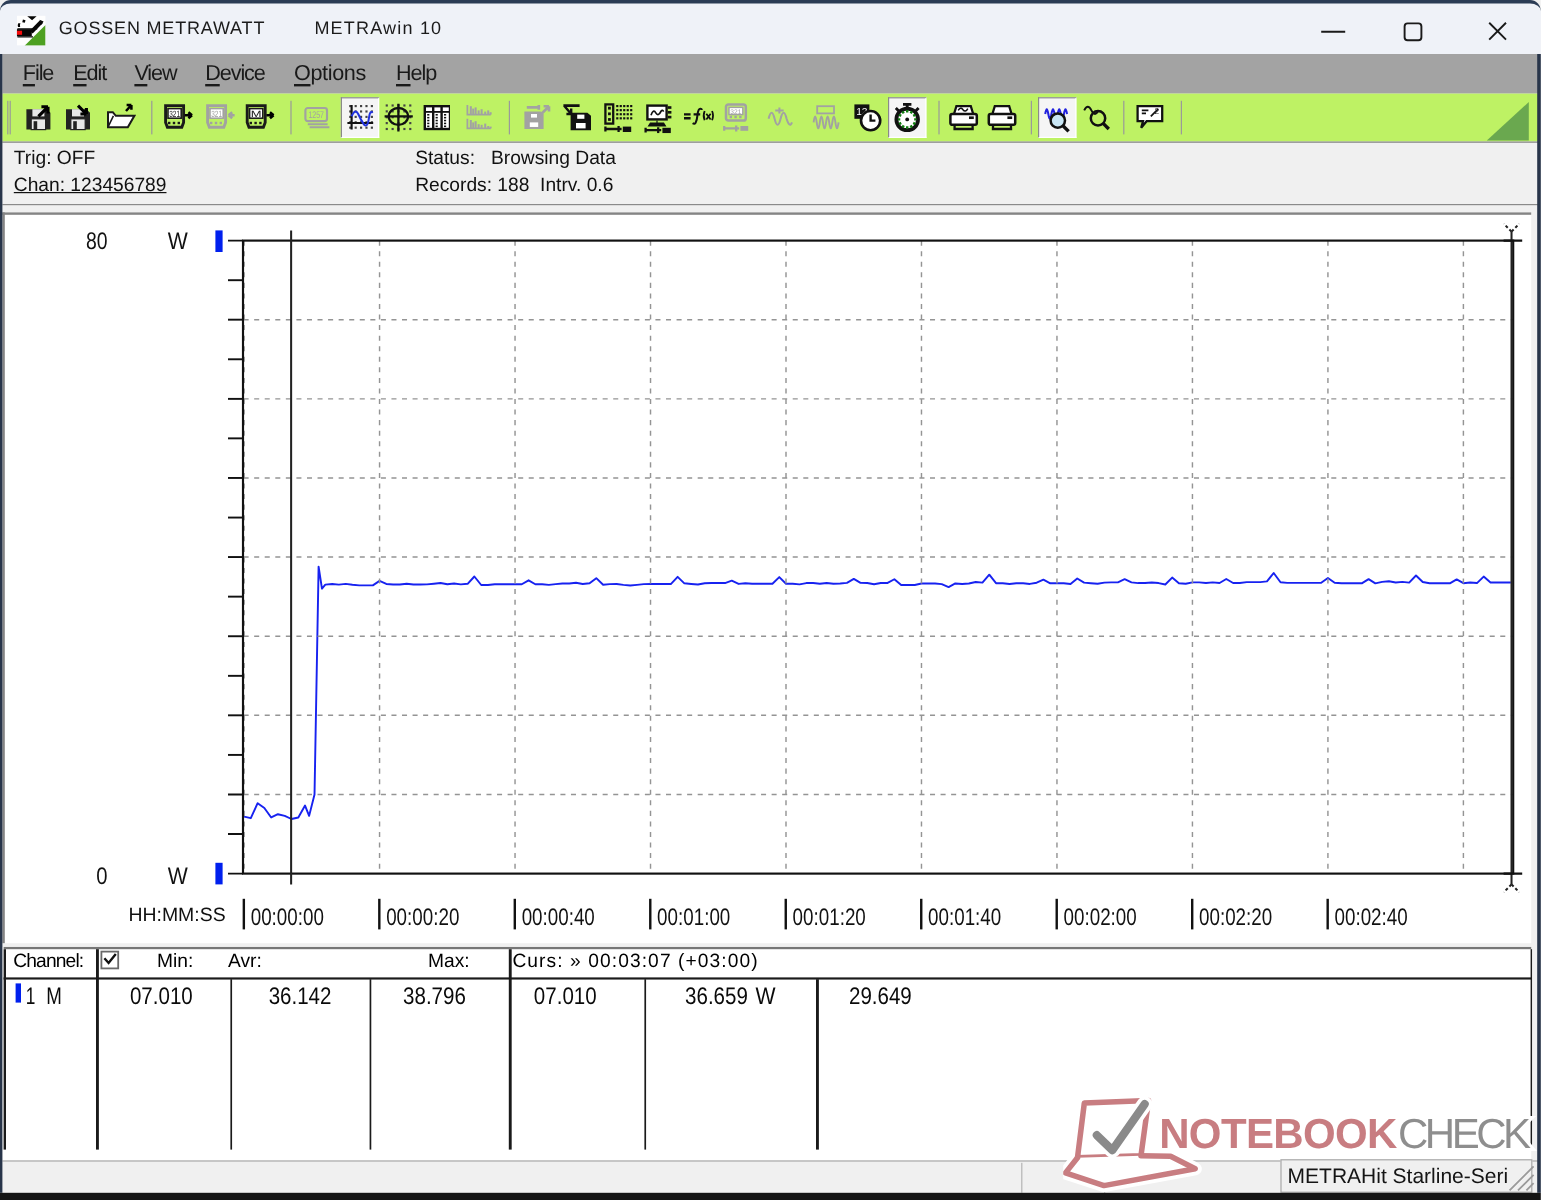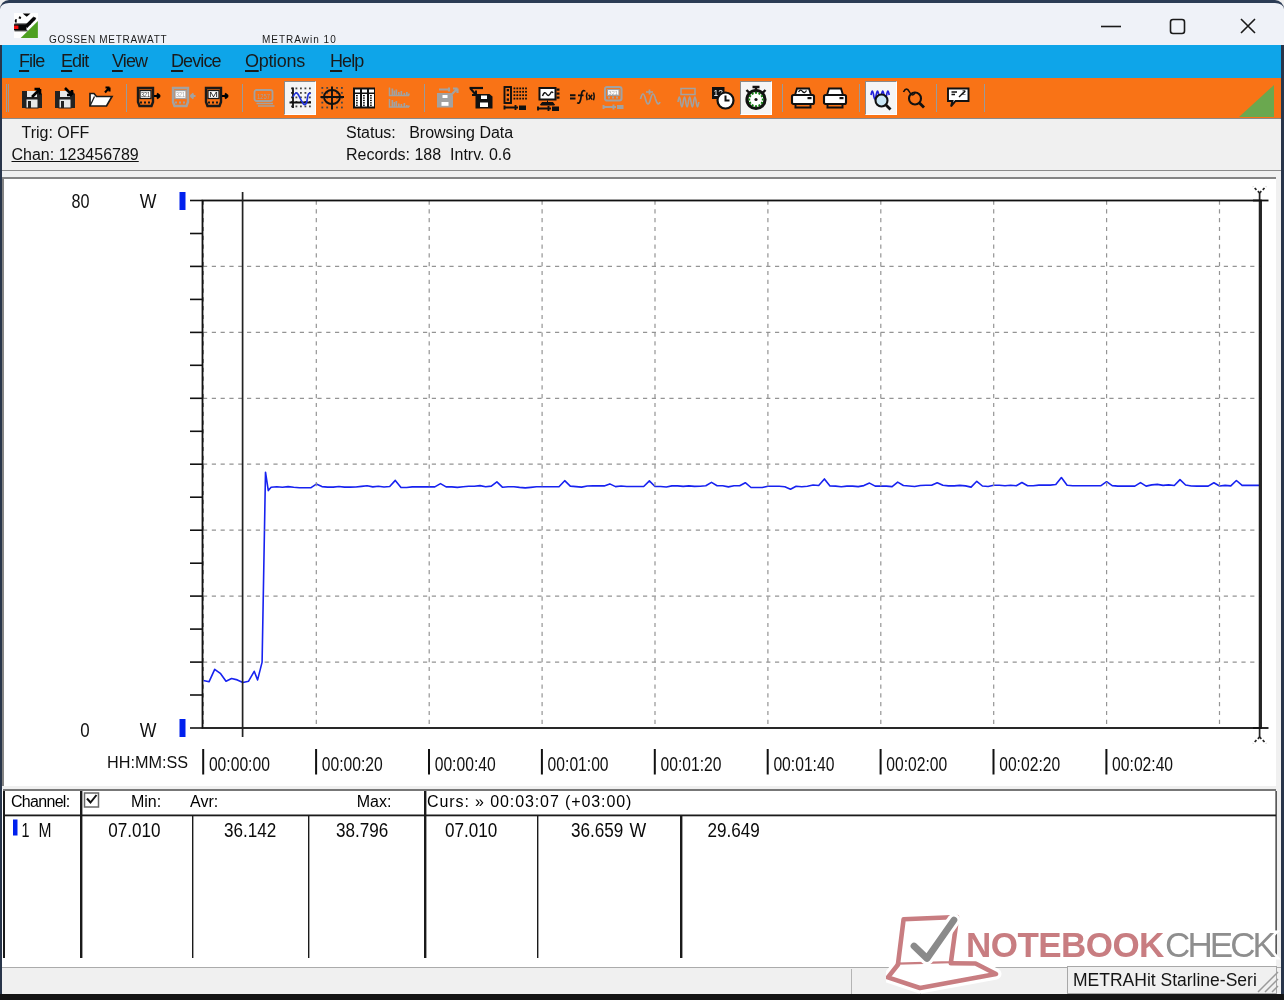--- a/index.html
+++ b/index.html
@@ -2,25 +2,25 @@
 <html><head>
 <meta charset="utf-8">
 <style>
 html,body{margin:0;padding:0;}
 body{width:1284px;height:1000px;overflow:hidden;position:relative;
   font-family:"Liberation Sans",sans-serif;background:#f0f0f0;}
 .abs{position:absolute;}
 #titlebar{position:absolute;left:0;top:0;width:1284px;height:45px;
   background:#eff2f8;border-top:3px solid #2b3c55;box-sizing:border-box;
   border-radius:9px 9px 0 0;}
-.ttxt{position:absolute;top:16px;height:42px;line-height:42px;font-size:10px;color:#1b1b1b;}
-#menubar{position:absolute;left:2px;top:45px;width:1280px;height:33px;background:#0ea5e9;}
+.ttxt{position:absolute;top:0;height:42px;line-height:42px;font-size:15px;color:#1b1b1b;}
+#menubar{position:absolute;left:2px;top:45px;width:1280px;height:33px;background:#a3a3a3;}
 .mitem{position:absolute;top:0;height:33px;line-height:33px;font-size:18px;color:#1a1a1a;letter-spacing:-0.9px;}
 .mitem u{text-decoration-thickness:1.5px;text-underline-offset:2.5px;}
-#toolbar{position:absolute;left:2px;top:78px;width:1280px;height:41px;background:#f97316;
+#toolbar{position:absolute;left:2px;top:78px;width:1280px;height:41px;background:#bef264;
   border-bottom:1px solid #a7a7a7;box-sizing:border-box;}
 .tsep{position:absolute;top:6px;width:1px;height:28px;background:#9a9a9a;}
 .tico{position:absolute;top:7px;width:26px;height:26px;}
 .tsel{position:absolute;top:3px;width:32px;height:34px;border:1px solid #8a8a8a;
   border-bottom-color:#fff;border-right-color:#fff;background:#f5f5f5;box-sizing:border-box;}
 #infopanel{position:absolute;left:2px;top:118px;width:1280px;height:53px;background:#f0f0f0;
   border-top:1px solid #8a8a8a;border-bottom:1px solid #8a8a8a;box-sizing:border-box;}
 .itxt{position:absolute;font-size:16px;color:#111;white-space:pre;}
 #chartpanel{position:absolute;left:2px;top:177px;width:1274px;height:609px;background:#fff;
   border-top:2px solid #848484;border-left:2px solid #848484;box-sizing:border-box;}
@@ -362,21 +362,21 @@
     <svg class="tico" style="left:943px" viewBox="0 0 26 26">
       <path d="M3 3.5 L23.5 3.5 L23.5 16 L10.5 16 L6 21.5 L7.5 16 L3 16 Z" fill="#fff" stroke="#111" stroke-width="1.9"></path>
       <path d="M6.5 7 L12 7 M6.5 9.5 L10 9.5 M14 12 L20 6" stroke="#111" stroke-width="1.4"></path>
       <text x="17" y="10" font-size="7" fill="#111" font-family="Liberation Sans">2</text>
     </svg>
   <svg class="abs" style="left:1236px;top:3px" width="37" height="37" viewBox="0 0 37 37">
     <path d="M1 36 L36 36 L36 4 Z" fill="#6aa84f"></path>
   </svg>
 </div>
 <div id="infopanel">
-  <div class="itxt" style="left:9.5px;top:5px;margin-left:10px;">Trig: OFF</div>
+  <div class="itxt" style="left:9.5px;top:5px;">Trig: OFF</div>
   <div class="itxt" style="left:9.5px;top:27px;text-decoration:underline;">Chan: 123456789</div>
   <div class="itxt" style="left:344px;top:5px;">Status:   Browsing Data</div>
   <div class="itxt" style="left:344px;top:27px;">Records: 188  Intrv. 0.6</div>
 </div>
 <div id="chartpanel"></div>
 <svg class="abs" style="left:0;top:177px" width="1284" height="609" viewBox="0 0 1284 609" id="chartsvg">
 <path d="M203.4,503.5 L209.0,504.8 L214.7,492.3 L220.3,496.3 L226.0,504.2 L231.6,501.5 L237.3,502.9 L242.9,505.5 L248.6,504.2 L254.2,494.3 L257.6,502.9 L262.1,485.1 L265.5,295.2 L268.3,313.6 L271.1,310.2 L276.8,309.7 L282.4,310.2 L288.1,309.6 L293.7,310.3 L299.4,310.8 L305.0,310.8 L310.7,310.8 L316.3,307.1 L321.9,309.6 L327.6,310.1 L333.2,310.1 L338.9,309.5 L344.5,310.1 L350.2,310.1 L355.8,310.0 L361.5,309.4 L367.1,308.8 L372.8,309.9 L378.4,309.3 L384.0,310.0 L389.7,309.5 L395.3,303.4 L401.0,310.5 L406.6,310.5 L412.3,309.9 L417.9,309.9 L423.6,309.9 L429.2,309.9 L434.8,309.9 L440.5,306.6 L446.1,309.9 L451.8,309.9 L457.4,310.4 L463.1,309.8 L468.7,309.3 L474.4,309.2 L480.0,308.6 L485.6,309.7 L491.3,309.1 L496.9,304.8 L502.6,310.3 L508.2,309.8 L513.9,309.7 L519.5,310.4 L525.2,310.9 L530.8,310.4 L536.5,309.8 L542.1,309.7 L547.7,309.7 L553.4,309.7 L559.0,309.7 L564.7,303.7 L570.3,309.1 L576.0,309.6 L581.6,310.1 L587.3,309.0 L592.9,308.9 L598.6,308.9 L604.2,308.9 L609.8,306.9 L615.5,309.6 L621.1,309.0 L626.8,309.5 L632.4,309.5 L638.1,309.5 L643.7,309.5 L649.4,303.9 L655.0,309.5 L660.6,309.5 L666.3,310.0 L671.9,308.9 L677.6,308.9 L683.2,309.4 L688.9,308.9 L694.5,309.4 L700.2,309.3 L705.8,308.7 L711.5,305.4 L717.1,308.7 L722.7,308.8 L728.4,309.9 L734.0,308.8 L739.7,308.8 L745.3,305.7 L751.0,310.5 L756.6,310.5 L762.3,310.5 L767.9,309.3 L773.5,309.3 L779.2,309.3 L784.8,309.8 L790.5,312.2 L796.1,309.2 L801.8,309.7 L807.4,309.2 L813.1,308.0 L818.7,308.5 L824.4,301.9 L830.0,309.0 L835.6,309.1 L841.3,309.7 L846.9,309.1 L852.6,309.1 L858.2,309.6 L863.9,308.6 L869.5,306.1 L875.2,309.1 L880.8,309.1 L886.4,309.1 L892.1,309.6 L897.7,305.1 L903.4,308.5 L909.0,309.0 L914.7,309.5 L920.3,308.5 L926.0,308.3 L931.6,308.3 L937.2,305.7 L942.9,308.3 L948.5,308.9 L954.2,308.9 L959.8,308.4 L965.5,308.9 L971.1,310.1 L976.8,304.3 L982.4,309.0 L988.1,309.5 L993.7,308.3 L999.3,308.3 L1005.0,308.8 L1010.6,308.3 L1016.3,308.8 L1021.9,305.5 L1027.6,308.8 L1033.2,308.8 L1038.9,308.1 L1044.5,308.1 L1050.2,308.1 L1055.8,307.5 L1061.4,300.5 L1067.1,308.2 L1072.7,308.7 L1078.4,308.7 L1084.0,308.7 L1089.7,308.7 L1095.3,308.7 L1101.0,308.7 L1106.6,304.7 L1112.2,308.6 L1117.9,309.1 L1123.5,309.1 L1129.2,309.1 L1134.8,309.1 L1140.5,305.6 L1146.1,309.1 L1151.8,307.9 L1157.4,307.4 L1163.1,308.4 L1168.7,307.9 L1174.3,308.5 L1180.0,302.6 L1185.6,308.0 L1191.3,309.0 L1196.9,309.1 L1202.6,309.1 L1208.2,309.1 L1213.9,305.8 L1219.5,309.0 L1225.1,308.4 L1230.8,308.9 L1236.4,303.5 L1242.1,308.4 L1247.7,308.4 L1253.4,308.4 L1259.0,308.4" fill="none" stroke="#1722f0" stroke-width="1.6" stroke-linejoin="round"></path>
 <line x1="203" y1="89.4" x2="1261" y2="89.4" stroke="#949494" stroke-width="1.2" stroke-dasharray="4.2 4.6"></line>
 <line x1="203" y1="155.4" x2="1261" y2="155.4" stroke="#949494" stroke-width="1.2" stroke-dasharray="4.2 4.6"></line>
 <line x1="203" y1="221.3" x2="1261" y2="221.3" stroke="#949494" stroke-width="1.2" stroke-dasharray="4.2 4.6"></line>

